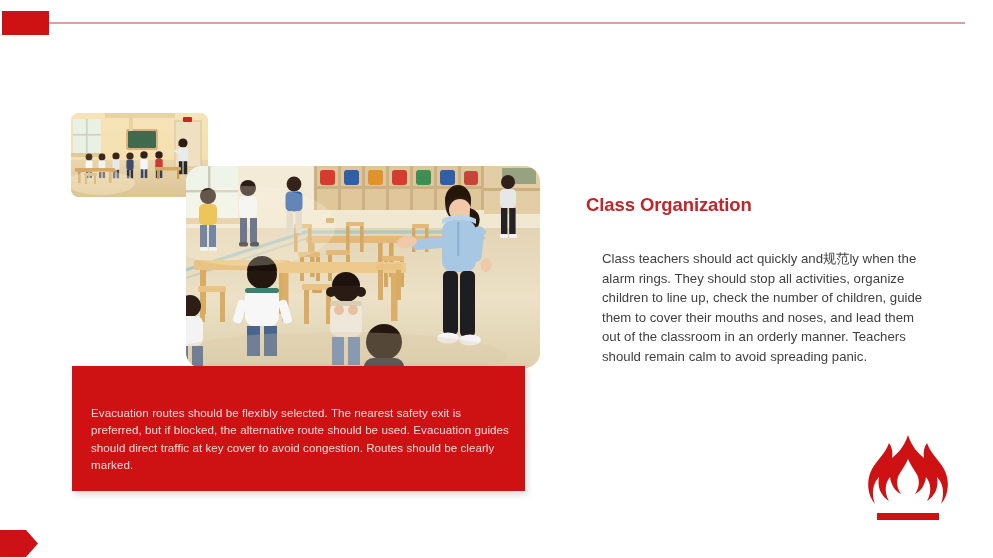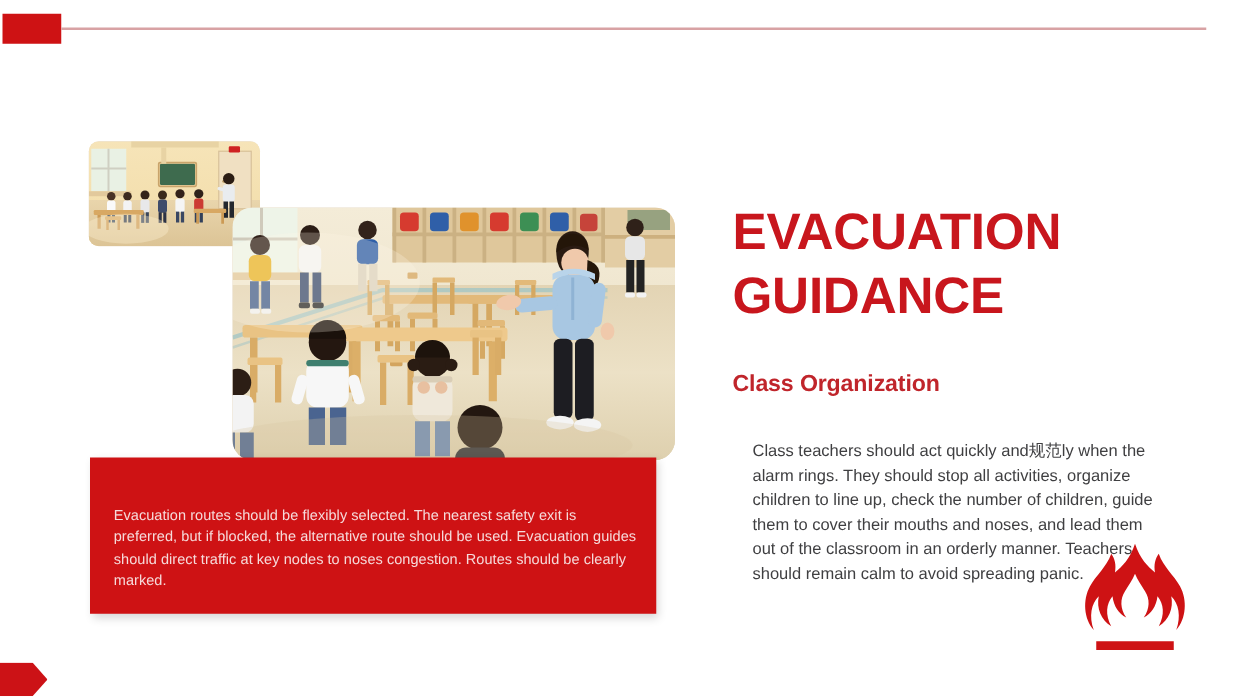--- a/index.html
+++ b/index.html
@@ -425,25 +425,24 @@
       <ellipse cx="-10" cy="122" rx="11" ry="5.5" fill="#f4f4f4"></ellipse>
       <ellipse cx="12" cy="124" rx="11" ry="5.5" fill="#f4f4f4"></ellipse>
     </g>
 
     <ellipse cx="150" cy="190" rx="170" ry="24" fill="#d9c6a0" opacity="0.28"></ellipse>
     <ellipse cx="60" cy="60" rx="90" ry="40" fill="#fff8e6" opacity="0.25"></ellipse>
   </svg>
 </div>
 
 <div class="caption-box">
-  <p class="caption-text">Evacuation routes should be flexibly selected. The nearest safety exit is preferred, but if blocked, the alternative route should be used. Evacuation guides should direct traffic at key nodes to noses congestion. Routes should be clearly marked.</p>
+  <p class="caption-text">Evacuation routes should be flexibly selected. The nearest safety exit is preferred, but if blocked, the alternative route should be used. Evacuation guides should direct traffic at key cover to avoid congestion. Routes should be clearly marked.</p>
 </div>
 
 <div class="right-col">
-  <h1 class="headline">EVACUATION GUIDANCE</h1>
   <h2 class="subhead">Class Organization</h2>
   <p class="body-text">Class teachers should act quickly and规范ly when the alarm rings. They should stop all activities, organize children to line up, check the number of children, guide them to cover their mouths and noses, and lead them out of the classroom in an orderly manner. Teachers should remain calm to avoid spreading panic.</p>
 </div>
 
 <div class="flame-mark">
   <svg viewBox="0 0 90 96" aria-hidden="true">
     <path d="M45 2
              C41 14 35 20 29 25
              C30 19 29 14 26 10
              C22 21 14 27 9 36

